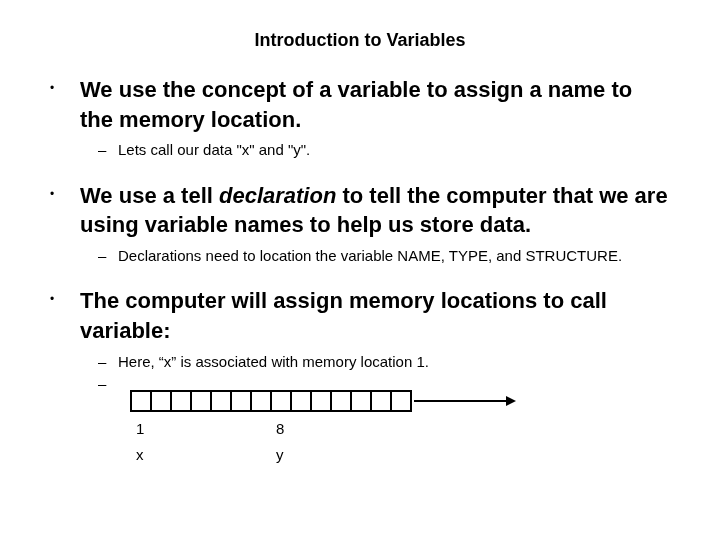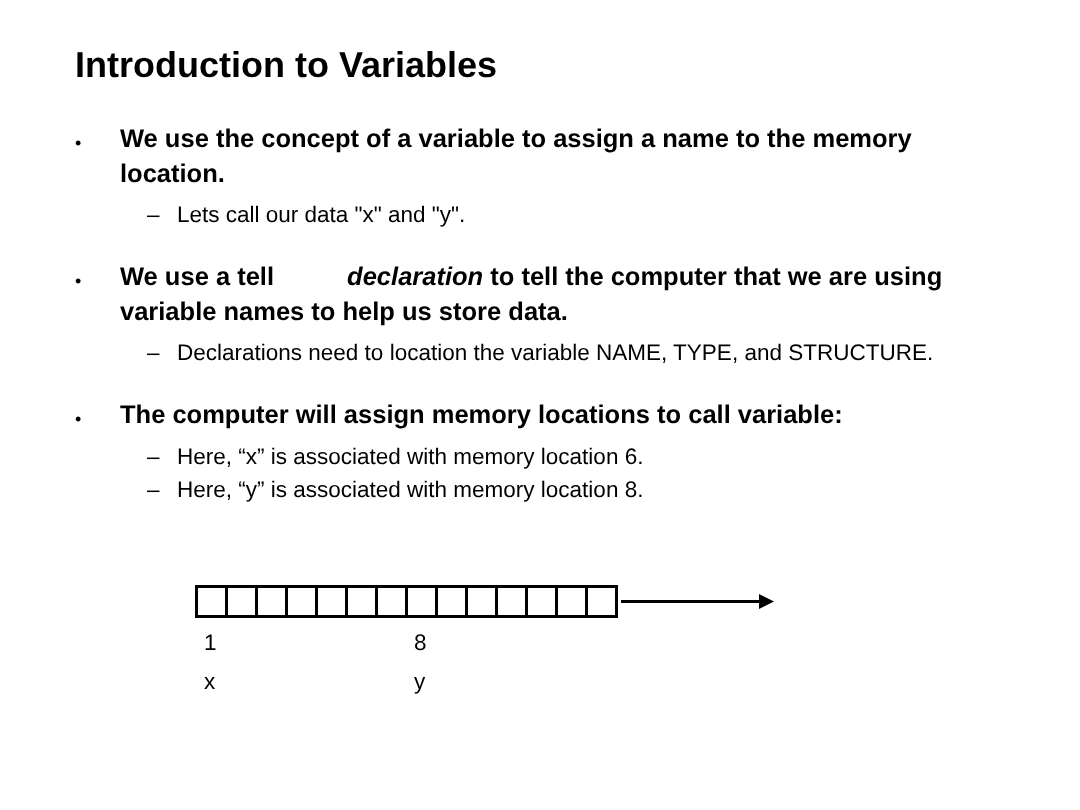--- a/index.html
+++ b/index.html
@@ -12,22 +12,22 @@
     color: #000;
   }
   .slide {
     box-sizing: border-box;
     width: 720px;
     height: 540px;
     padding: 30px 50px 0 50px;
     position: relative;
   }
   .title {
-    text-align: left;
-    font-size: 24px;
+    text-align: center;
+    font-size: 18px;
     font-weight: bold;
     margin: 0 0 24px 0;
   }
   ul.top {
     list-style: none;
     padding: 0;
     margin: 0;
   }
   ul.top > li {
     display: flex;
@@ -38,26 +38,26 @@
     flex: 0 0 30px;
     text-align: left;
     font-size: 12px;
     line-height: 22px;
     padding-top: 2px;
   }
   .body {
     flex: 1;
   }
   .lead {
-    font-size: 17px;
+    font-size: 22px;
     font-weight: bold;
     line-height: 1.35;
     margin: 0 0 6px 0;
   }
-  .lead .italic { font-style: italic; margin-left: 44px; }
+  .lead .italic { font-style: italic; }
   ul.sub {
     list-style: none;
     padding: 0 0 0 18px;
     margin: 4px 0 14px 0;
   }
   ul.sub > li {
     display: flex;
     font-size: 15px;
     line-height: 1.35;
     margin-bottom: 2px;
@@ -156,25 +156,24 @@
 
     <li>
       <div class="dot">•</div>
       <div class="body">
         <p class="lead">
           <span>The computer will assign memory locations to call variable:</span>
         </p>
         <ul class="sub">
           <li>
             <span class="dash">–</span>
-            <span>Here, “x” is associated with memory location 6.</span>
-          </li>
-          <li>
-            <span class="dash">–</span>
-            <span>Here, “y” is associated with memory location 8.</span>
+            <span>Here, “x” is associated with memory location 1.</span>
+          </li>
+          <li>
+            <span class="dash">–</span>
           </li>
         </ul>
       </div>
     </li>
 
   </ul>
 
   <div class="diagram">
     <div class="cells">
       <div class="cell"></div>

